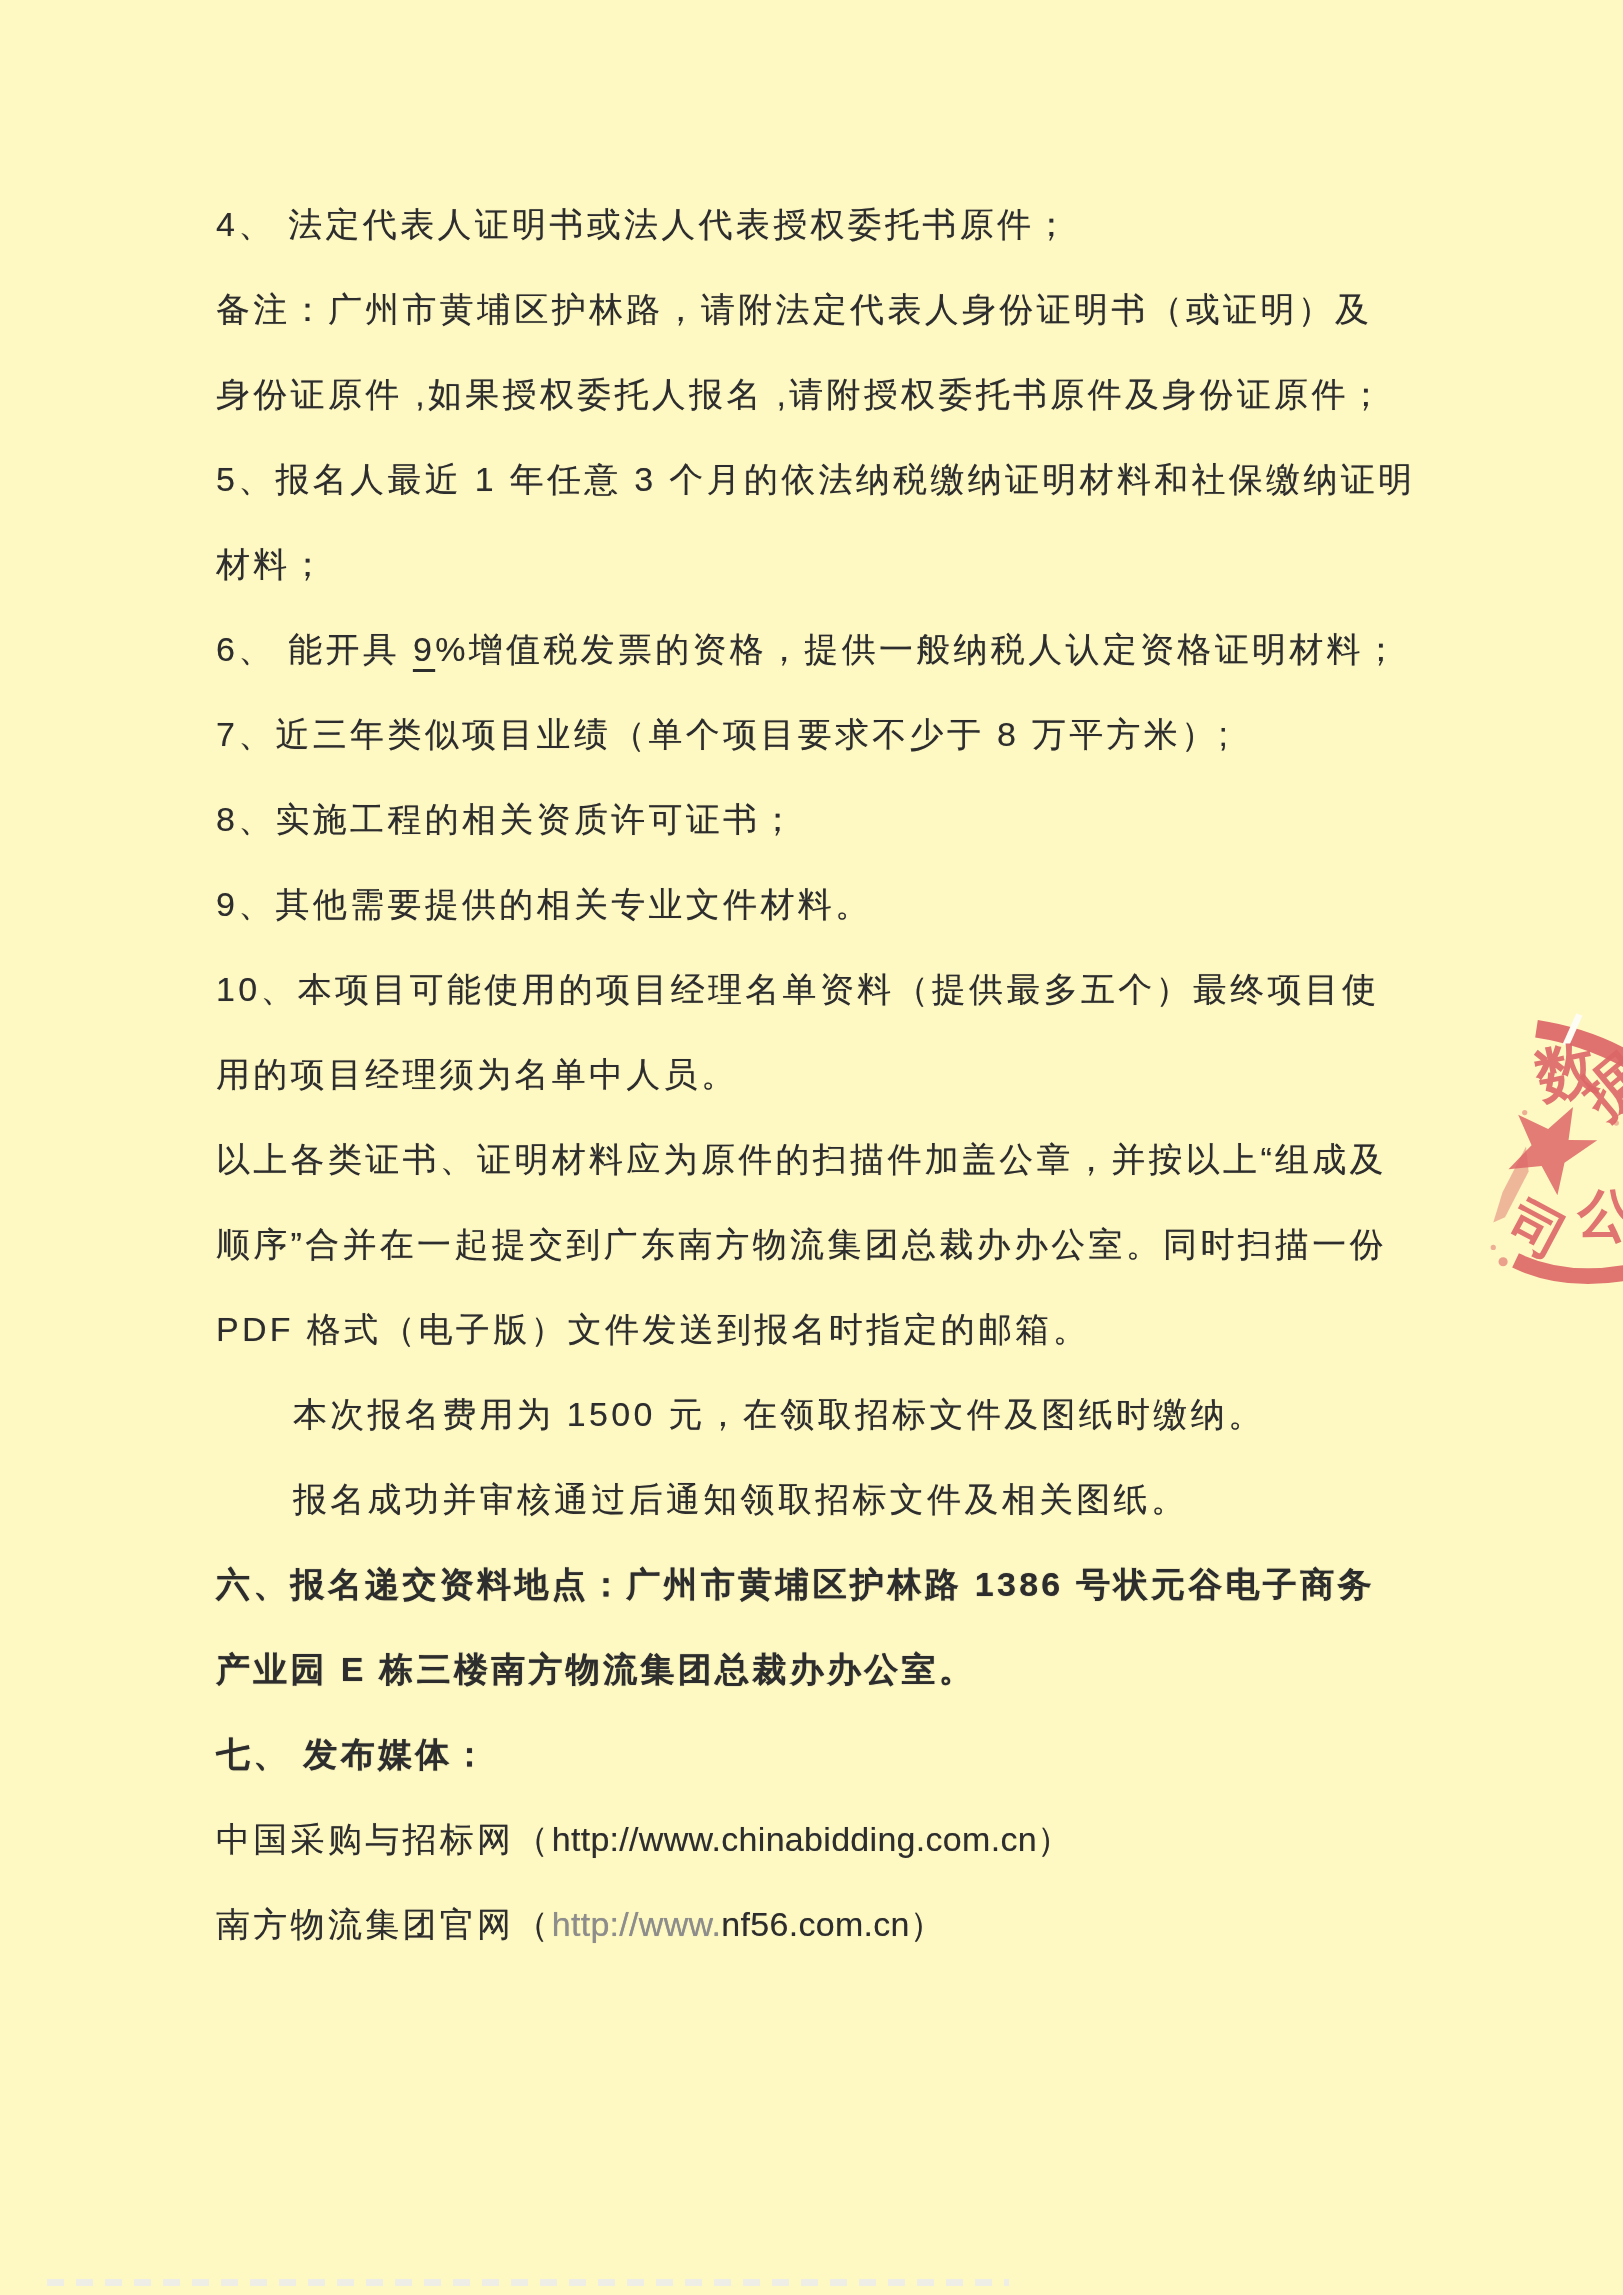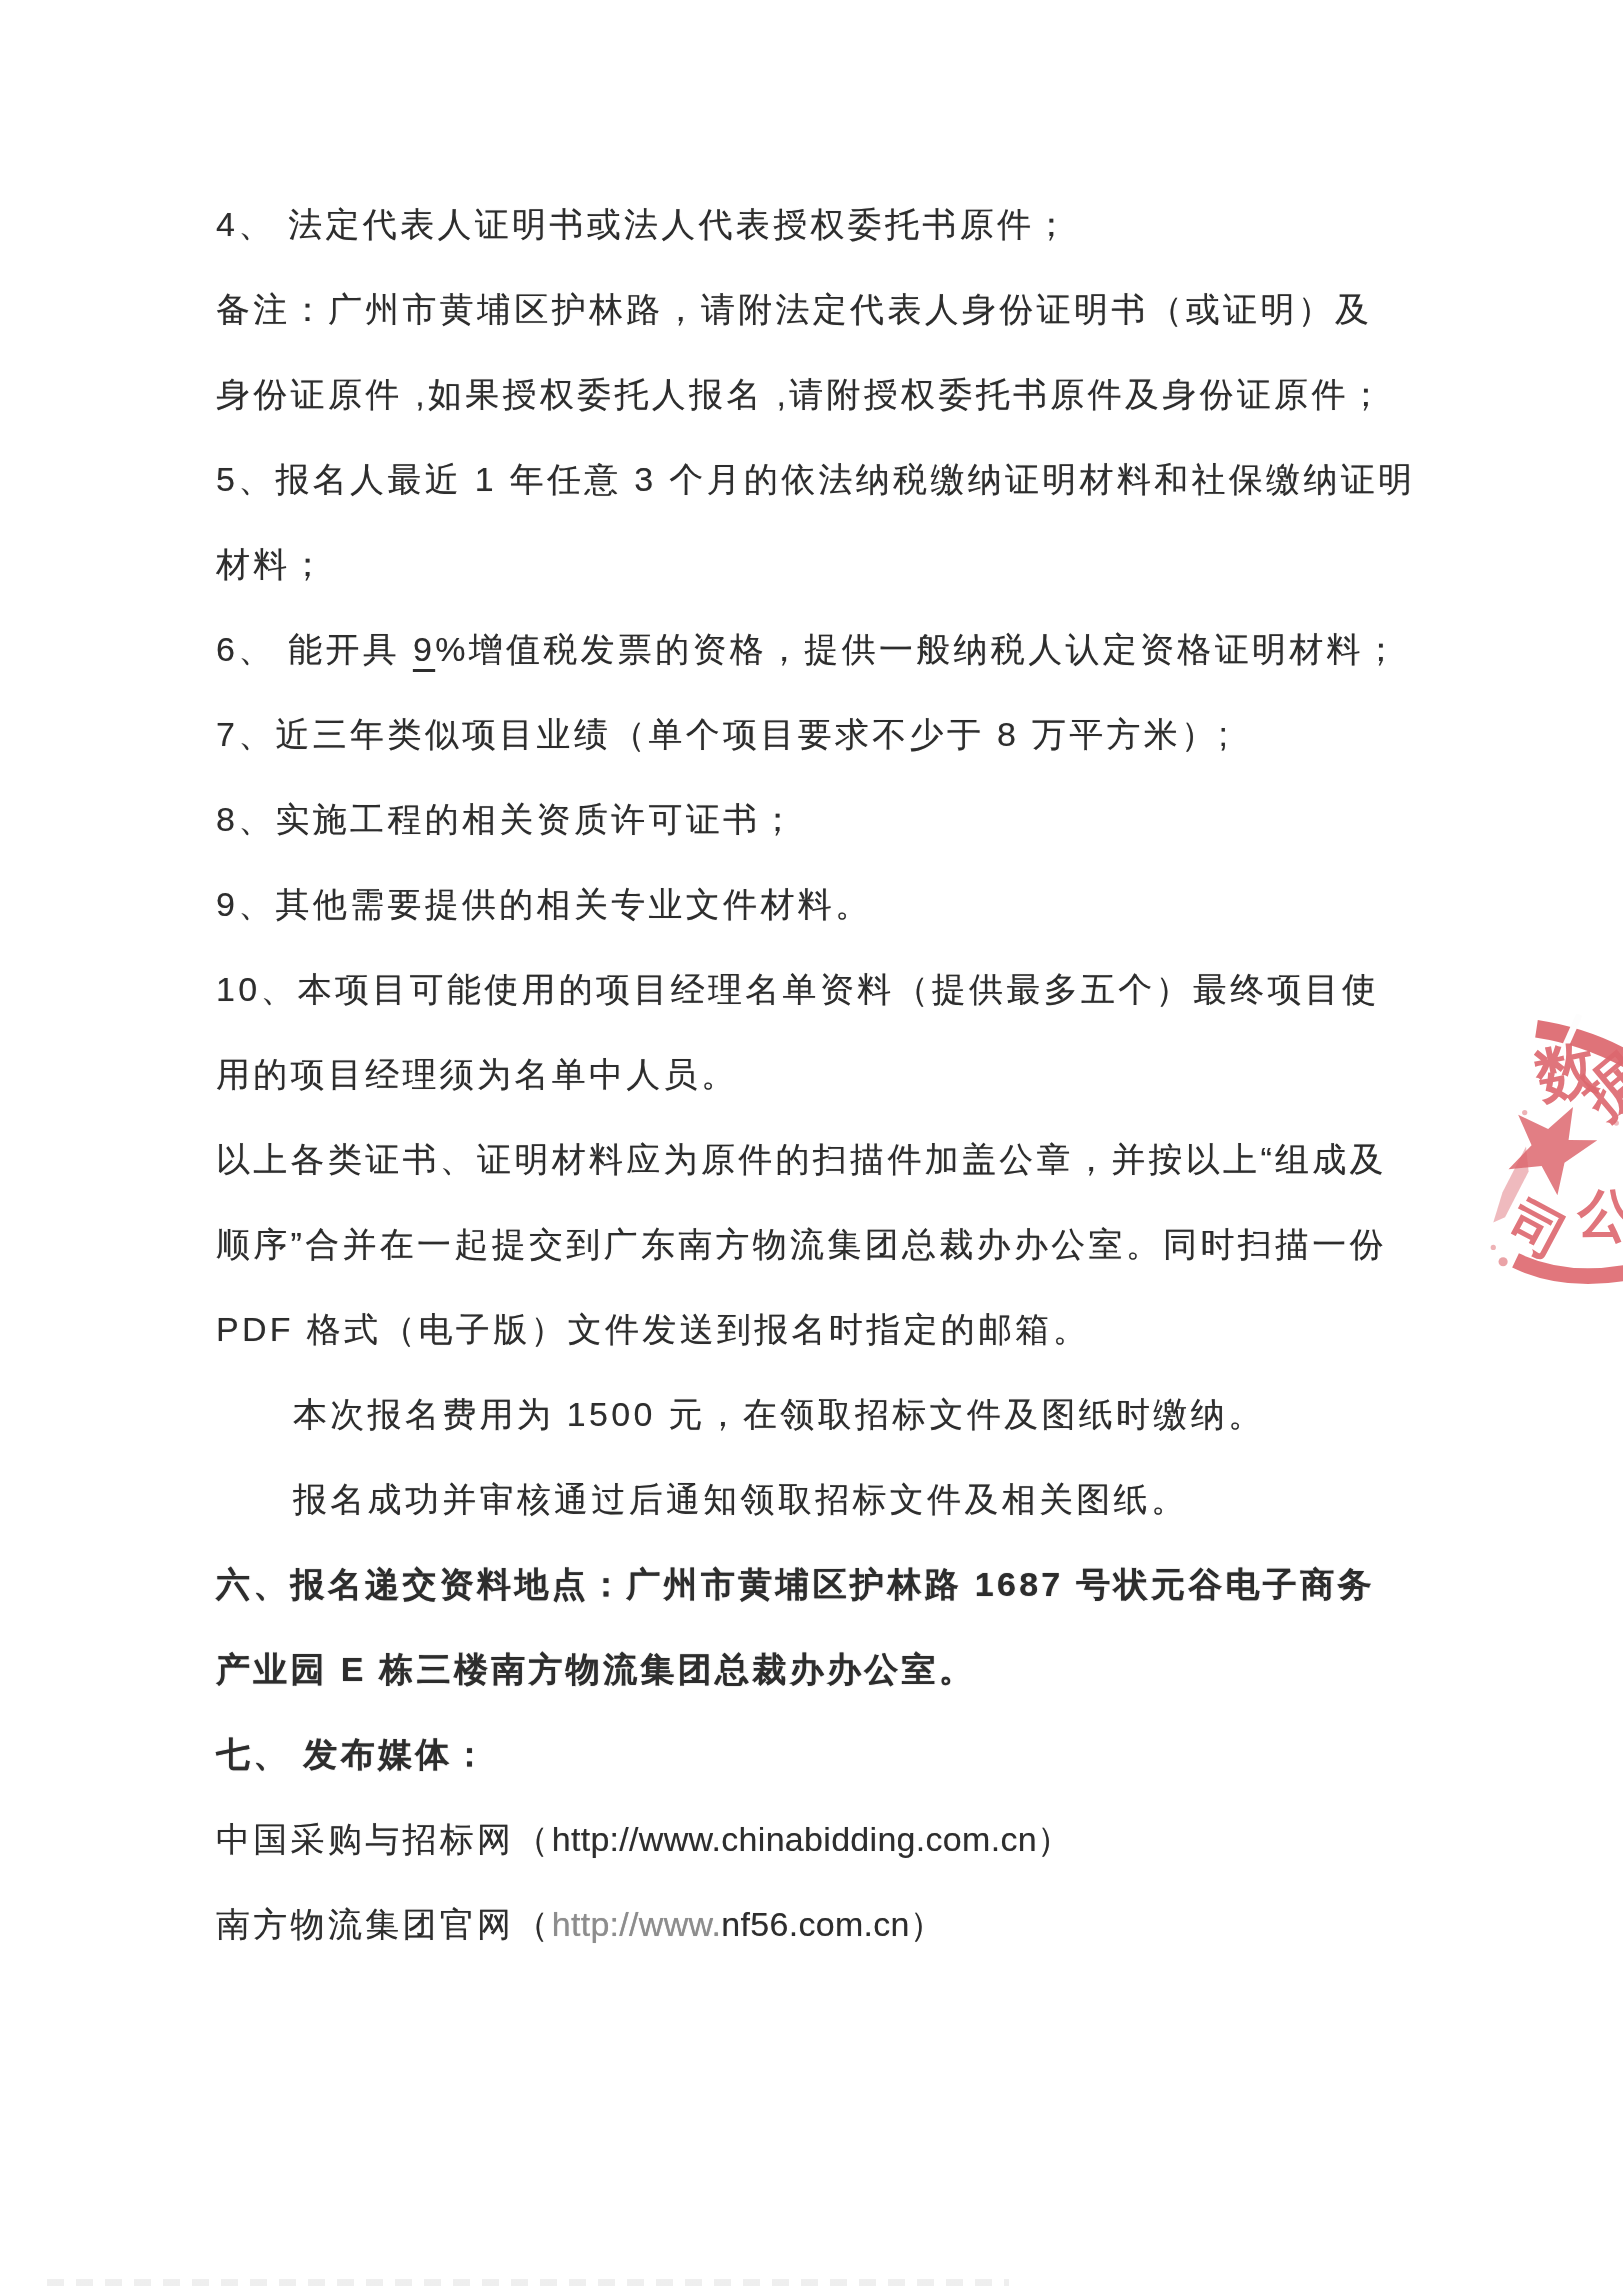--- a/index.html
+++ b/index.html
@@ -1,19 +1,19 @@
 <!DOCTYPE html>
 <html style="font-size:10.5px"><head>
 <meta charset="utf-8">
 <style>
   html,body{margin:0;padding:0;background:#e8e8e8;}
   .page{
     position:relative;
     width:1623px;height:2295px;
-    background:#ffffff;
+    background:#fef9c3;
     overflow:hidden;
     font-family:"Liberation Sans","DejaVu Sans",sans-serif;
     color:#2d2d2d;
   }
   .doc{
     position:absolute;
     left:216px;top:182px;width:1198px;
   }
   .line{
     height:85px;
@@ -75,21 +75,21 @@
       <div class="line"><span>7、近三年类似项目业绩（单个项目要求不少于 8 万平方米）;</span></div>
       <div class="line"><span>8、实施工程的相关资质许可证书；</span></div>
       <div class="line"><span>9、其他需要提供的相关专业文件材料。</span></div>
       <div class="line"><span>10、本项目可能使用的项目经理名单资料（提供最多五个）最终项目使</span></div>
       <div class="line"><span>用的项目经理须为名单中人员。</span></div>
       <div class="line"><span>以上各类证书、证明材料应为原件的扫描件加盖公章，并按以上“组成及</span></div>
       <div class="line"><span>顺序”合并在一起提交到广东南方物流集团总裁办办公室。同时扫描一份</span></div>
       <div class="line"><span>PDF 格式（电子版）文件发送到报名时指定的邮箱。</span></div>
       <div class="line indent"><span>本次报名费用为 1500 元，在领取招标文件及图纸时缴纳。</span></div>
       <div class="line indent"><span>报名成功并审核通过后通知领取招标文件及相关图纸。</span></div>
-      <div class="line bold"><span>六、报名递交资料地点：广州市黄埔区护林路 1687 号状元谷电子商务</span></div>
+      <div class="line bold"><span>六、报名递交资料地点：广州市黄埔区护林路 1386 号状元谷电子商务</span></div>
       <div class="line bold"><span>产业园 E 栋三楼南方物流集团总裁办办公室。</span></div>
       <div class="line bold"><span>七、 发布媒体：</span></div>
       <div class="line"><span>中国采购与招标网（</span><span class="url">http://www.chinabidding.com.cn</span><span>）</span></div>
       <div class="line"><span>南方物流集团官网（</span><span class="link-prefix">http://www.</span><span class="url">nf56.com.cn</span><span>）</span></div>
     </main>
 
   <svg class="stamp" viewBox="2268 1470 212 660" xmlns="http://www.w3.org/2000/svg">
     <g color="#d8525a">
 
       <path d="M2348,1572 A420,420 0 0 1 2489,1620" fill="none" stroke="currentColor" stroke-width="27" opacity="0.92"></path>

